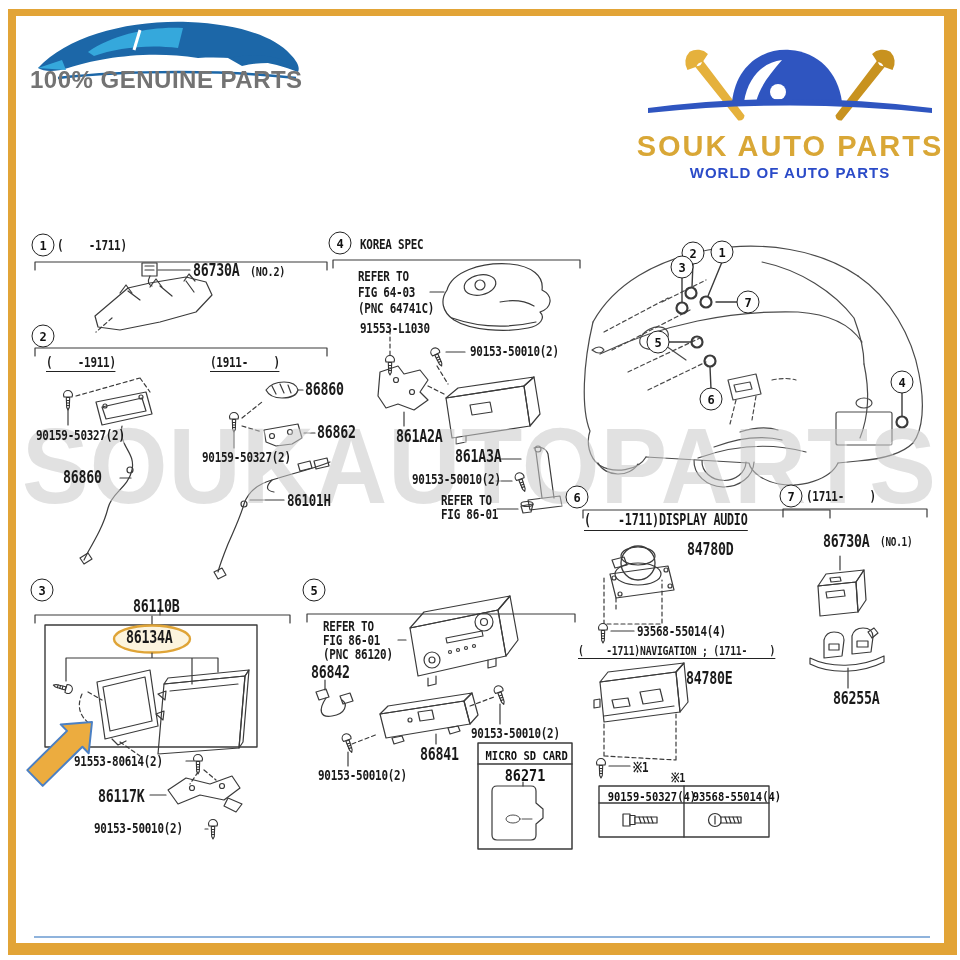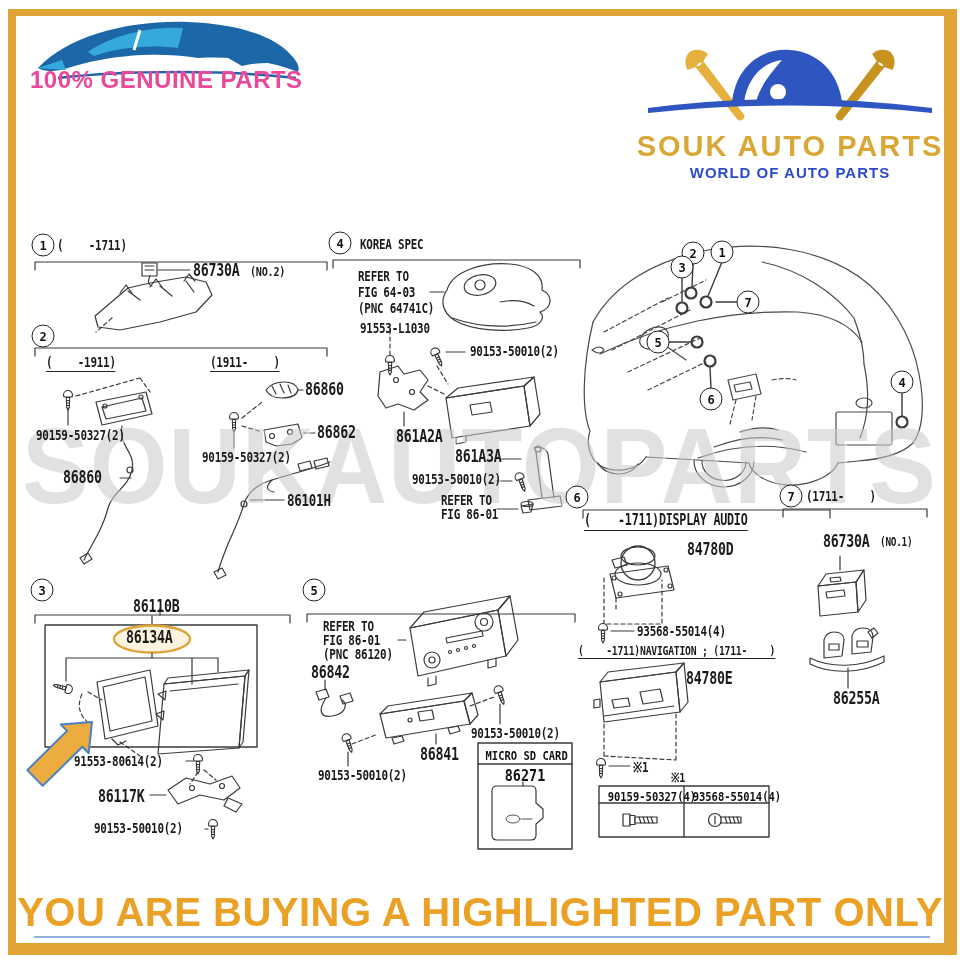--- a/index.html
+++ b/index.html
@@ -10,21 +10,21 @@
          pointer-events:none;z-index:6;}
   #art{position:absolute;top:0;left:0;z-index:1;}
   
   #watermark{position:absolute;left:22px;top:408px;width:916px;z-index:2;
              font:bold 100px "Liberation Sans",sans-serif;color:#c9c9c9;opacity:.55;
              letter-spacing:1px;white-space:nowrap;transform:scaleY(1.08);
              text-shadow:2px 2px 1px rgba(255,255,255,.9);}
   
   .hdr-left{position:absolute;left:28px;top:16px;z-index:4;}
   #tagline-left{position:absolute;left:30px;top:66px;z-index:4;
-                font:bold 24px "Liberation Sans",sans-serif;color:#ec4899;letter-spacing:.5px;}
+                font:bold 24px "Liberation Sans",sans-serif;color:#737373;letter-spacing:.5px;}
   .hdr-right{position:absolute;left:640px;top:14px;z-index:4;}
   #store-name{position:absolute;left:615px;top:130px;width:350px;text-align:center;z-index:4;
               font:bold 29px "Liberation Sans",sans-serif;color:#D9A736;letter-spacing:2px;}
   #store-tagline{position:absolute;left:615px;top:164px;width:350px;text-align:center;z-index:4;
               font:bold 15px "Liberation Sans",sans-serif;color:#2B4BC8;letter-spacing:1px;}
   
   #labels{position:absolute;inset:0;z-index:3;}
   .lbl{position:absolute;font-family:"DejaVu Sans Mono",monospace;font-weight:bold;
        color:#1a1a1a;white-space:pre;transform:scaleX(.78);transform-origin:0 0;
        letter-spacing:-.3px;line-height:1.05;}
@@ -372,17 +372,16 @@
       <div class="co" style="left: 658px; top: 342px;">5</div>
       <div class="co" style="left: 711px; top: 399px;">6</div>
       <div class="co" style="left: 902px; top: 382px;">4</div>
     </div>
 
   <div class="cell" style="left:601px;top:789px;width:83px;">90159-50327(4)</div>
   <div class="cell" style="left:686px;top:789px;width:83px;">93568-55014(4)</div>
   <div class="cell" style="left:478px;top:748px;width:94px;font-size:12.5px;">MICRO SD CARD</div>
   <div class="cell" style="left:478px;top:766px;width:94px;font-size:16px;">86271</div>
 
-  <div id="footer-notice">YOU ARE BUYING A HIGHLIGHTED PART ONLY</div>
   <div id="footer-line"></div>
 
   <div id="frame"></div>
 </div>
 
 </body></html>

